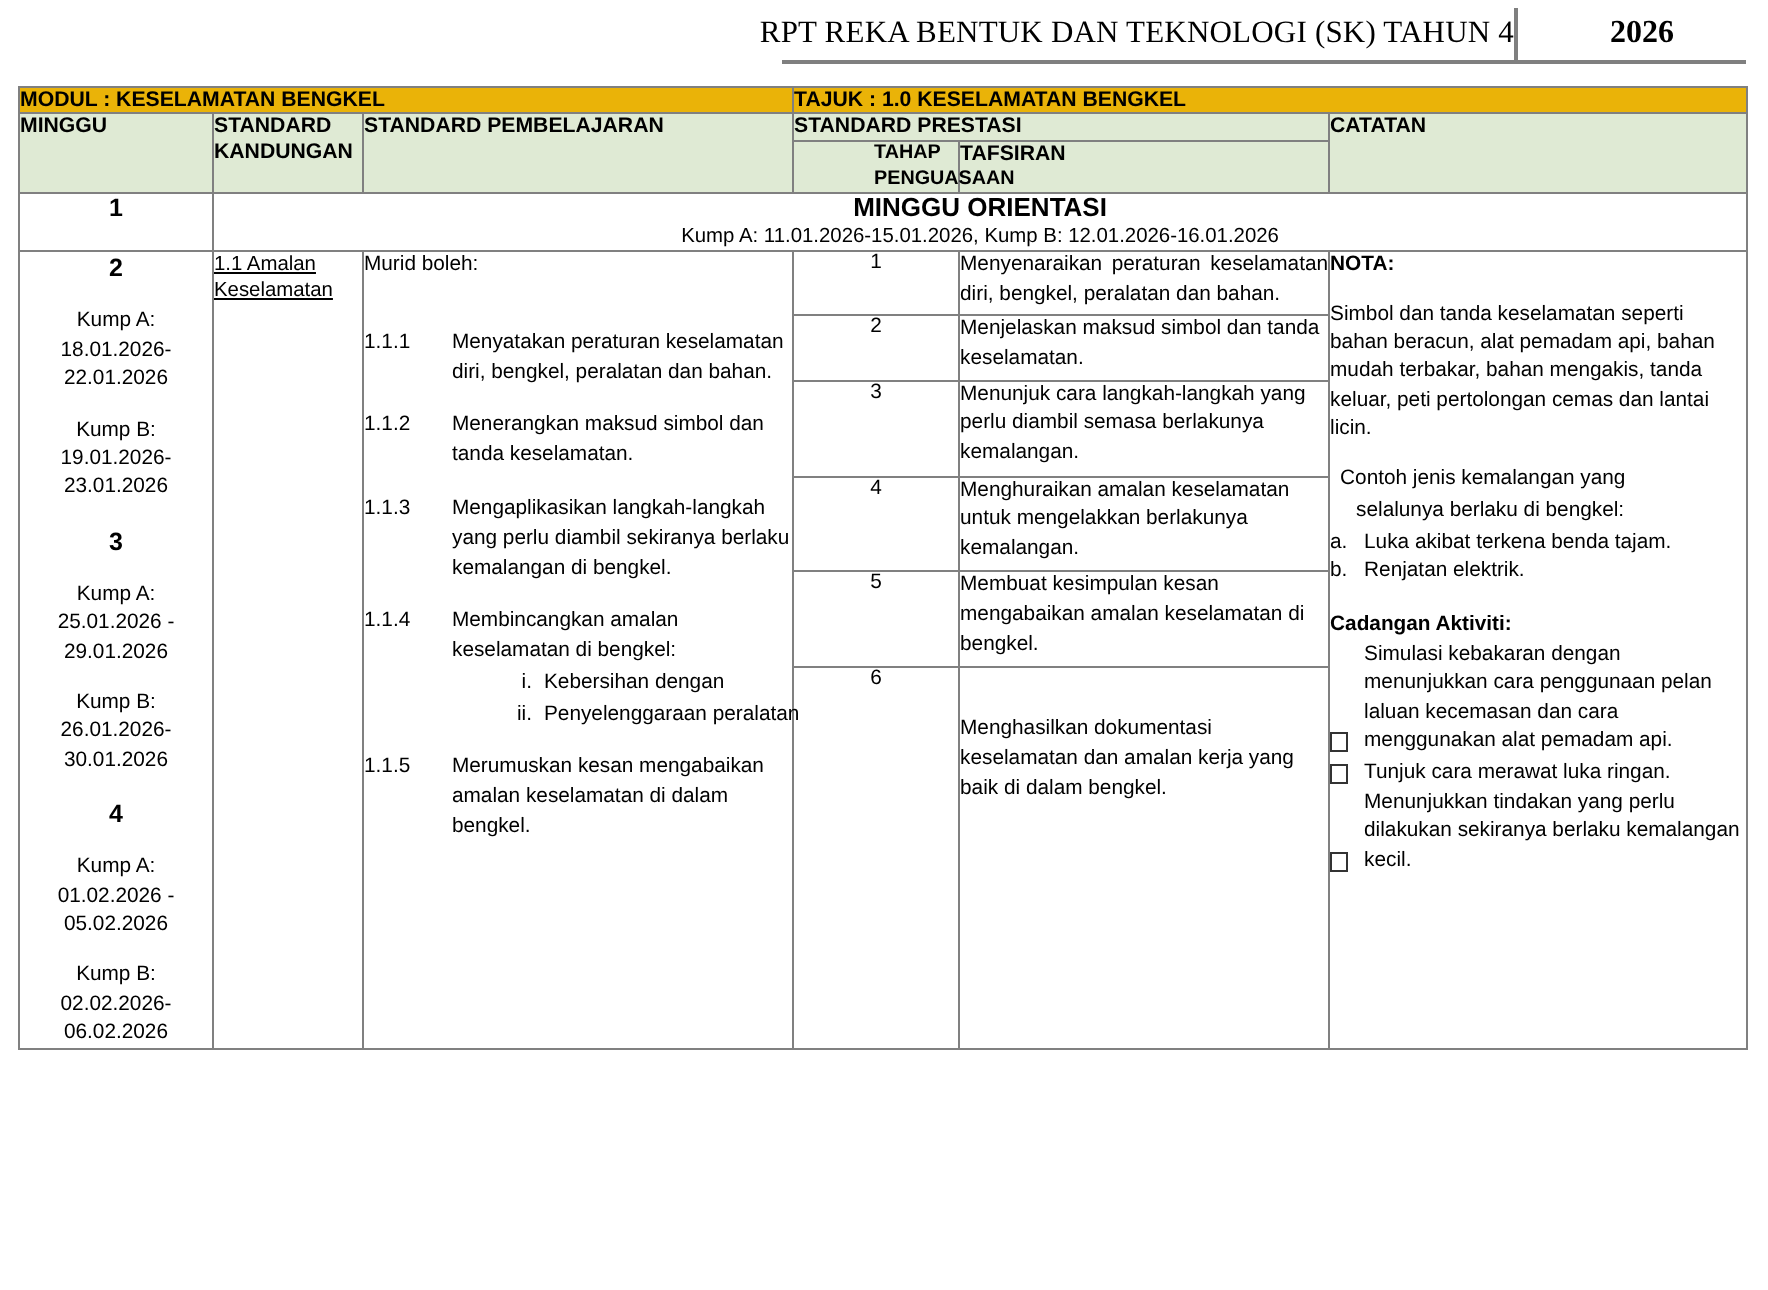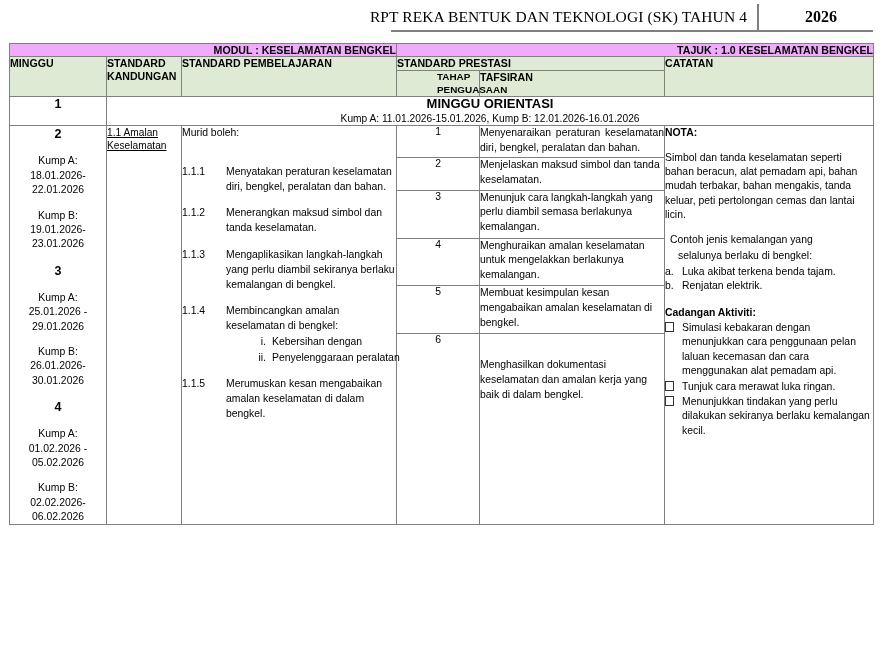--- a/index.html
+++ b/index.html
@@ -30,21 +30,20 @@
     right: 11px;
     bottom: 2px;
     height: 2px;
     background: #7f7f7f;
   }
   .hdr-title {
     font-family: "Liberation Serif", serif;
     font-size: 15.5px;
     letter-spacing: .1px;
     white-space: nowrap;
-    padding-right: 10px;
   }
   .hdr-div {
     width: 2px;
     height: 26px;
     background: #7f7f7f;
     margin-right: 10px;
   }
   .hdr-year {
     font-family: "Liberation Serif", serif;
     font-size: 16px;
@@ -60,21 +59,21 @@
     table-layout: fixed;
     width: 864px;
     font-size: 10.4px;
   }
   table.rpt td, table.rpt th {
     border: 1px solid #808080;
     vertical-align: top;
     padding: 0;
   }
 
-  .g-dark { background: #f0abfc; text-align: right; }
+  .g-dark { background: #eab308; }
   .g-light { background: #dfead4; }
 
   .modul-cell, .tajuk-cell {
     font-weight: bold;
     font-size: 10.6px;
     padding: 5px 7px;
     vertical-align: middle;
     white-space: nowrap;
   }
 
@@ -175,21 +174,21 @@
   
   .cat-cell { padding: 7px 8px 8px 9px; line-height: 1.38; font-size: 10.4px; }
   .cat-head { font-weight: bold; margin-bottom: 10px; }
   .cat-para { margin-bottom: 11px; }
   .cat-lead { padding-left: 5px; margin-bottom: 1px; }
   .cat-lead2 { padding-left: 13px; margin-bottom: 2px; }
   .cat-li { display: flex; margin-bottom: 0; }
   .cat-li-mark { width: 17px; flex: 0 0 17px; }
   .cat-li-text { flex: 1 1 auto; }
   .cat-head2 { font-weight: bold; margin-top: 12px; margin-bottom: 1px; }
-  .cat-li.act { margin-bottom: 1px; }
+  .cat-li.act { margin-bottom: 1px; align-items: flex-end; }
   .cat-li.act .cat-li-mark {
     width: 17px;
     flex: 0 0 17px;
     font-size: 9px;
   }
   .boxglyph {
     display: inline-block;
     width: 7px;
     height: 8px;
     border: 1px solid #333;

